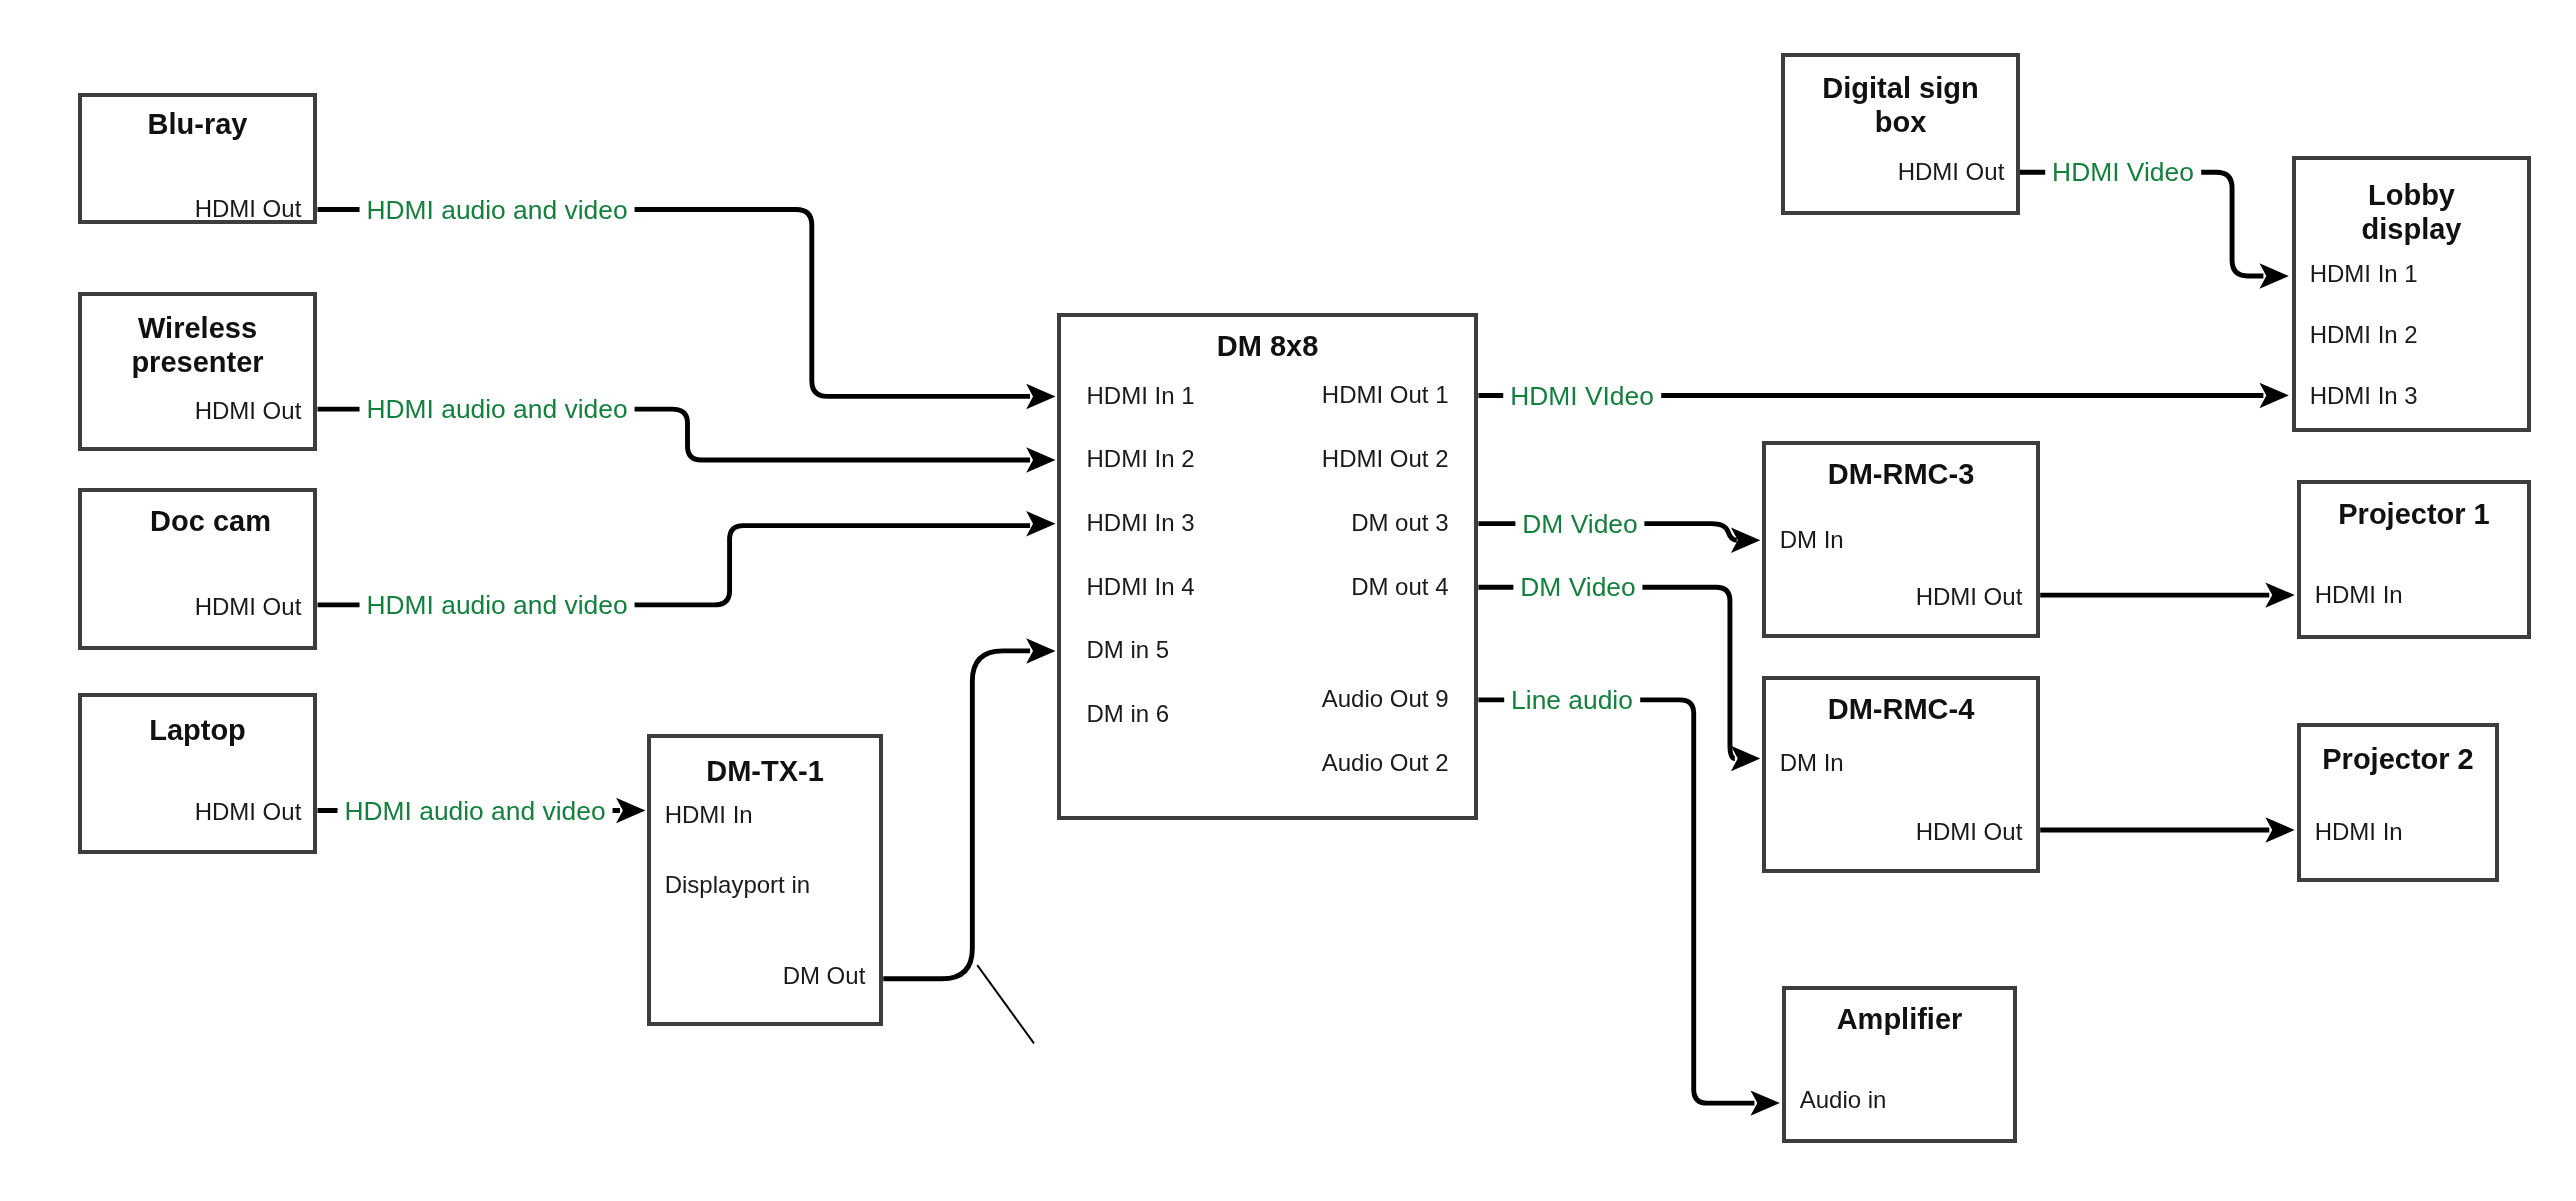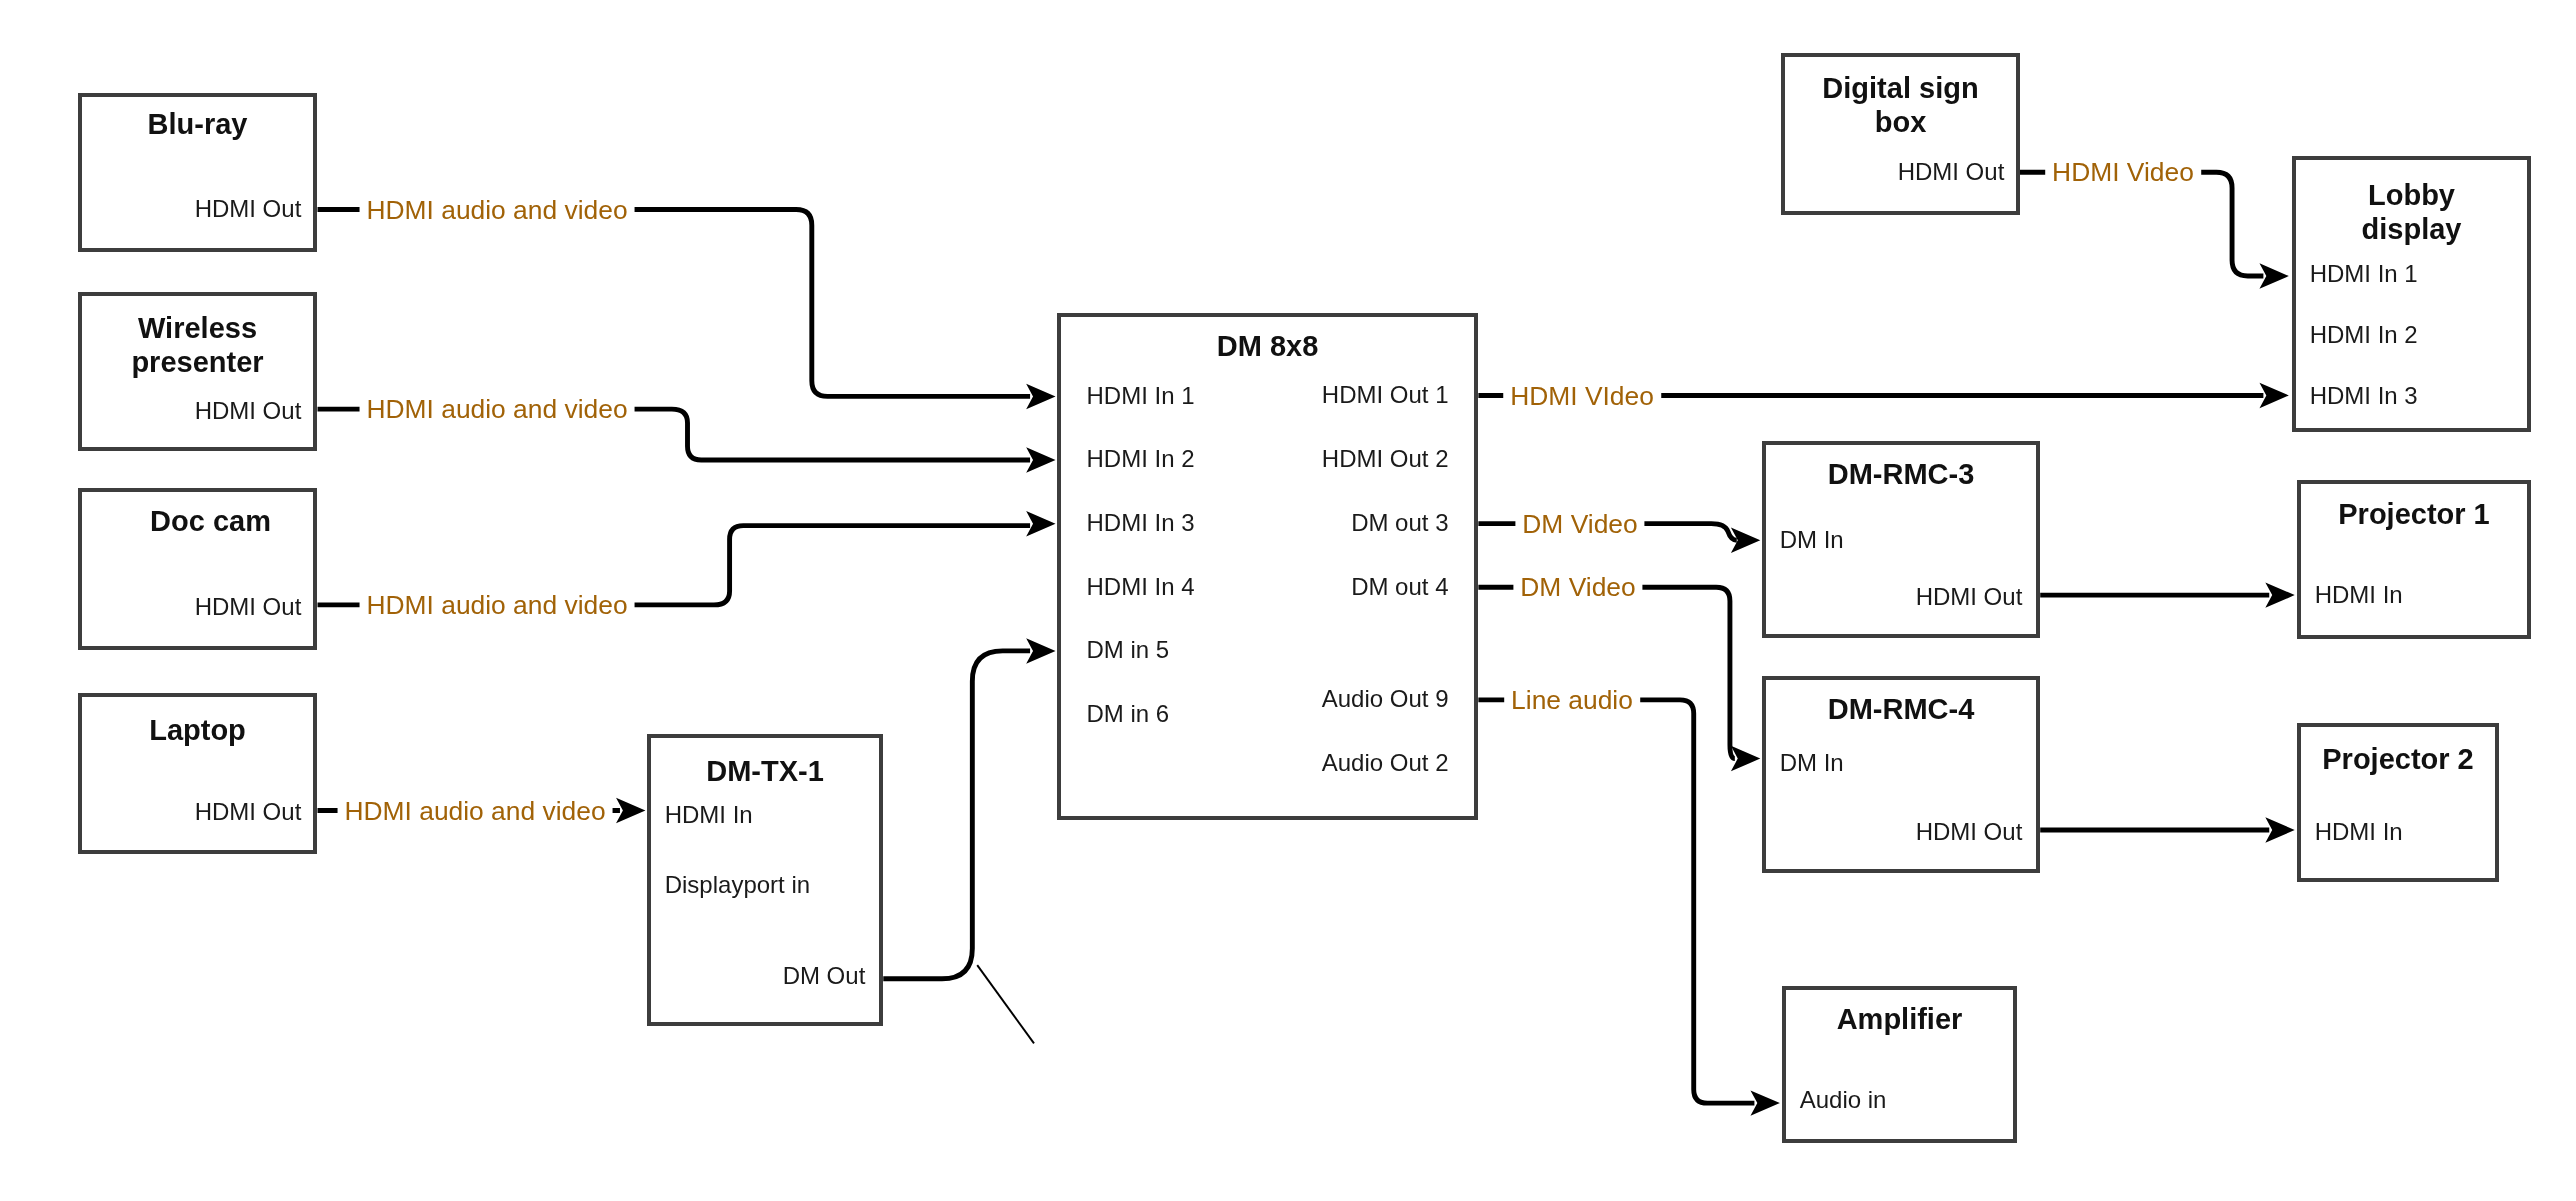--- a/index.html
+++ b/index.html
@@ -4,21 +4,21 @@
 <style>
   html,body{margin:0;padding:0;background:#ffffff;}
   #canvas{position:relative;width:2576px;height:1201px;background:#ffffff;overflow:hidden;
           font-family:"Liberation Sans","DejaVu Sans",sans-serif;}
   #wires{position:absolute;left:0;top:0;z-index:1;}
   .node{position:absolute;box-sizing:border-box;border:4.9px solid #3d3d3d;background:#ffffff;z-index:2;}
   .title{position:absolute;left:0;right:0;text-align:center;font-weight:bold;font-size:29px;
          line-height:35px;color:#111;white-space:nowrap;}
   .port{position:absolute;font-size:24px;line-height:33px;color:#1a1a1a;white-space:nowrap;}
   .wlabel{position:absolute;transform:translate(-50%,-50%);background:#ffffff;padding:0 6.9px;
-          font-size:26.4px;line-height:32px;color:#a16207;white-space:nowrap;z-index:3;}
+          font-size:26.4px;line-height:32px;color:#15803d;white-space:nowrap;z-index:3;}
   .note{position:absolute;box-sizing:border-box;border:2px dashed #555;background:#ffffff;
         text-align:center;font-size:25.5px;line-height:30px;color:#222;z-index:3;padding-top:7.8px;}
 </style>
 </head>
 <body>
 
 <div id="canvas">
 
   <svg id="wires" width="2576" height="1201" viewBox="0 0 2631 1227">
     <g stroke="#000000" stroke-width="5" fill="none">
@@ -45,21 +45,21 @@
       <polygon points="2338,282 2308,269 2315,282 2308,295"></polygon>
       <polygon points="2338,404 2308,391 2315,404 2308,417"></polygon>
       <polygon points="1798,552 1768,539 1775,552 1768,565"></polygon>
       <polygon points="1798,775 1768,762 1775,775 1768,788"></polygon>
       <polygon points="2344,608 2314,595 2321,608 2314,621"></polygon>
       <polygon points="2344,848 2314,835 2321,848 2314,861"></polygon>
       <polygon points="1818,1127 1788,1114 1795,1127 1788,1140"></polygon>
     </g>
   </svg>
 
-  <div class="node" style="left:78px;top:93px;width:239px;height:159px;">
+  <div class="node" style="left:78px;top:93px;width:239px;height:131px;">
     <div class="title" style="top:9.8px;">Blu-ray</div>
     <div class="port" style="top:95px;right:11.7px;">HDMI Out</div>
   </div>
 
   <div class="node" style="left:78px;top:292px;width:239px;height:159px;">
     <div class="title" style="top:14.7px;">Wireless</div>
     <div class="title" style="top:49px;">presenter</div>
     <div class="port" style="top:98px;right:11.7px;">HDMI Out</div>
   </div>
 

